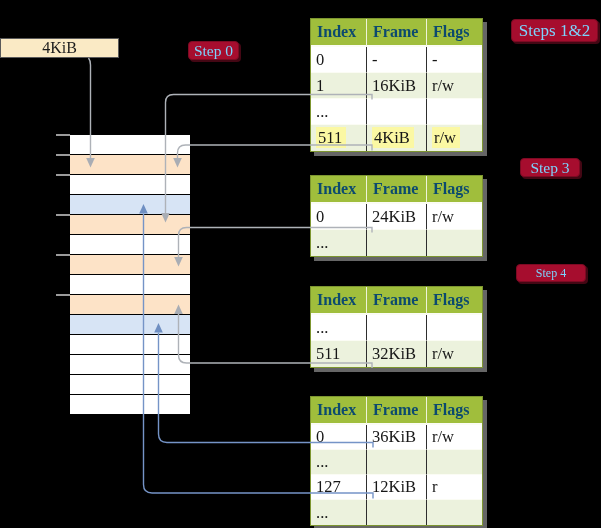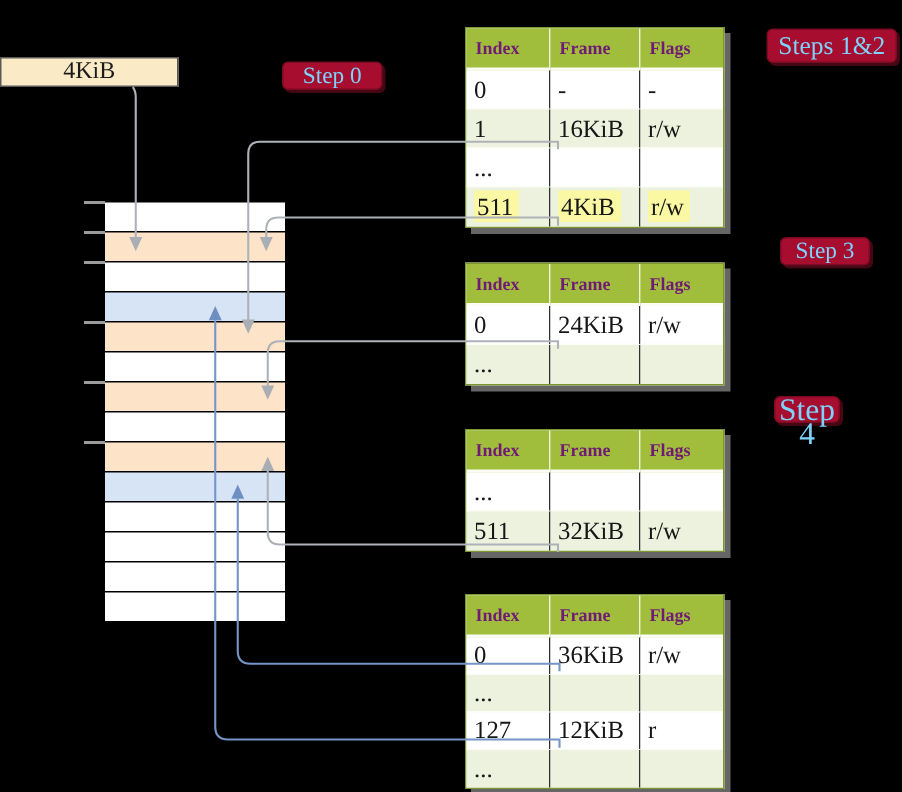--- a/index.html
+++ b/index.html
@@ -13,45 +13,45 @@
     background:var(--cream,#FAEAC5);border:1px solid #5a5a5a;box-sizing:border-box;
     color:#1c1c1c;font-size:16px;text-align:center;line-height:18px;
   }
   
   .step{
     position:absolute;background:var(--label-red,#A60D2E);color:#7dd3fc;
     border:1px solid var(--label-red-border,#7D0A23);box-sizing:border-box;
     border-radius:4px;text-align:center;
     box-shadow:2px 2px 0 rgba(80,8,24,.85);
   }
-  .step0 {left:188px;top:41px;width:67px;height:19px;font-size:15.5px;line-height:17px;}
+  .step0 {left:188px;top:41px;width:51px;height:19px;font-size:15.5px;line-height:17px;}
   .steps12{left:511px;top:19px;width:87px;height:23px;font-size:17px;line-height:21px;}
   .step3{left:520px;top:158px;width:60px;height:19px;font-size:15.5px;line-height:17px;text-align:center;}
-  .step4{left:516px;top:264px;width:44px;height:18px;font-size:21px;line-height:16px;}
+  .step4{left:516px;top:264px;width:70px;height:18px;font-size:12px;line-height:16px;}
   
   .memory{
     position:absolute;left:69px;top:134px;width:122px;height:282px;
     background:#000;padding:1px;box-sizing:border-box;
   }
   .mrow{width:120px;height:19px;margin-bottom:1px;background:#fff;}
   .mrow:last-child{margin-bottom:0;}
   .mrow[data-color="peach"]{background:var(--peach,#FDE3C7);}
   .mrow[data-color="blue"]{background:var(--blue-row,#D7E4F5);}
   .mrow[data-color="white"]{background:#ffffff;}
   .tick{position:absolute;left:56px;width:14px;height:2px;background:#9b9b9b;}
   
   table.ptable{
     position:absolute;left:310px;width:171px;border-collapse:separate;border-spacing:0;
     border:1.5px solid var(--olive-border,#7D9630);
     box-shadow:4px 4px 0 rgba(145,145,145,.7);
     table-layout:fixed;background:#fff;
   }
   .ptable col.c1{width:56px;} .ptable col.c2{width:60px;} .ptable col.c3{width:55px;}
   .ptable th{
-    background:var(--header-green,#A0BE3C);color:#701a75;font-weight:bold;font-size:12px;
+    background:var(--header-green,#A0BE3C);color:#0c4a6e;font-weight:bold;font-size:16px;
     text-align:left;padding:0 0 0 6px;height:28px;box-sizing:border-box;
     border-right:1px solid #eef3da;border-bottom:2px solid #fbfcf4;
   }
   .ptable th:last-child{border-right:none;font-family:Liberation Serif, serif;}
   .ptable td{
     font-size:16.5px;color:#161616;padding:0 0 0 5px;box-sizing:border-box;
     border-right:1px solid #2e2e2e;border-bottom:1.5px solid #fbfcf4;
     background:#fff;overflow:hidden;white-space:nowrap;
   }
   .ptable td:last-child{border-right:none;}

